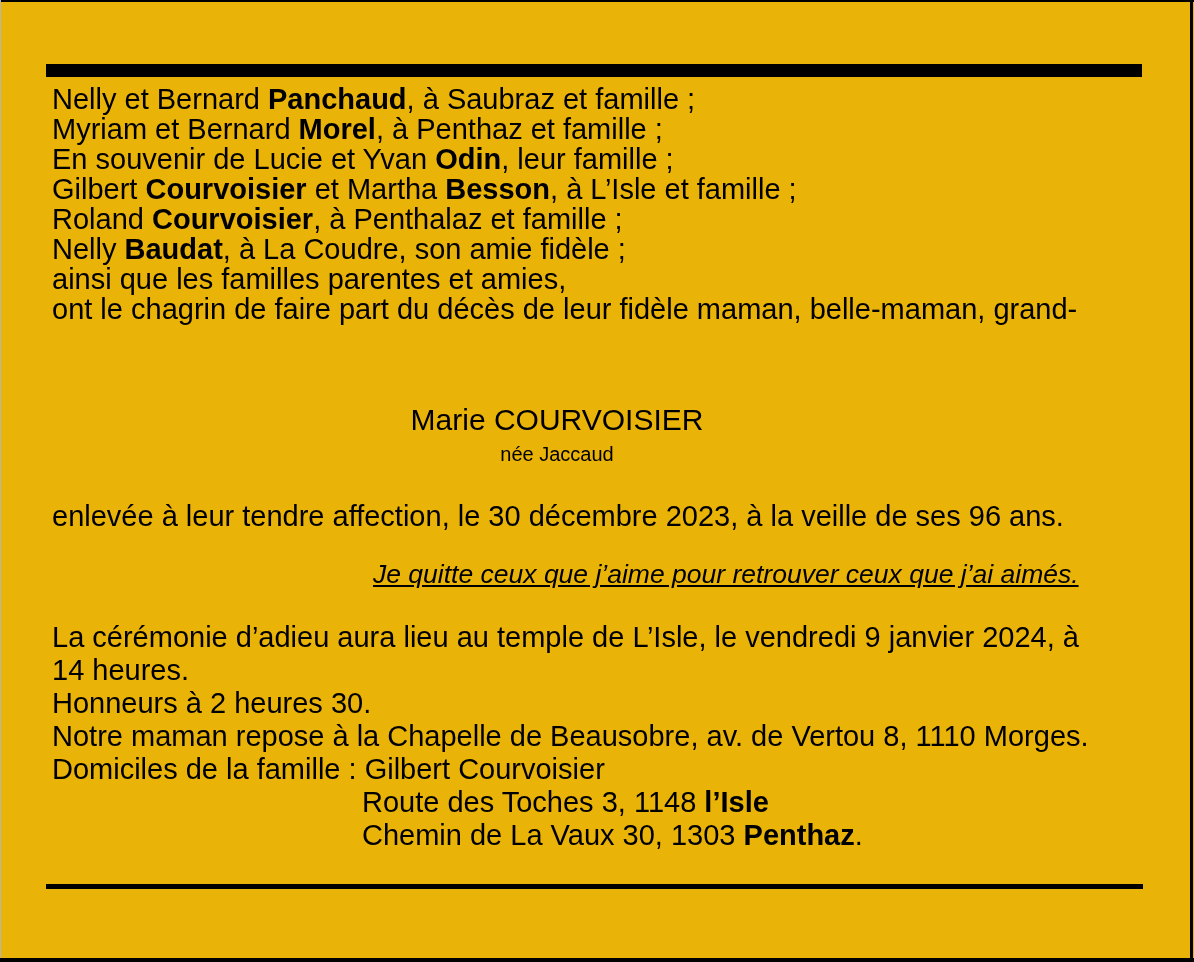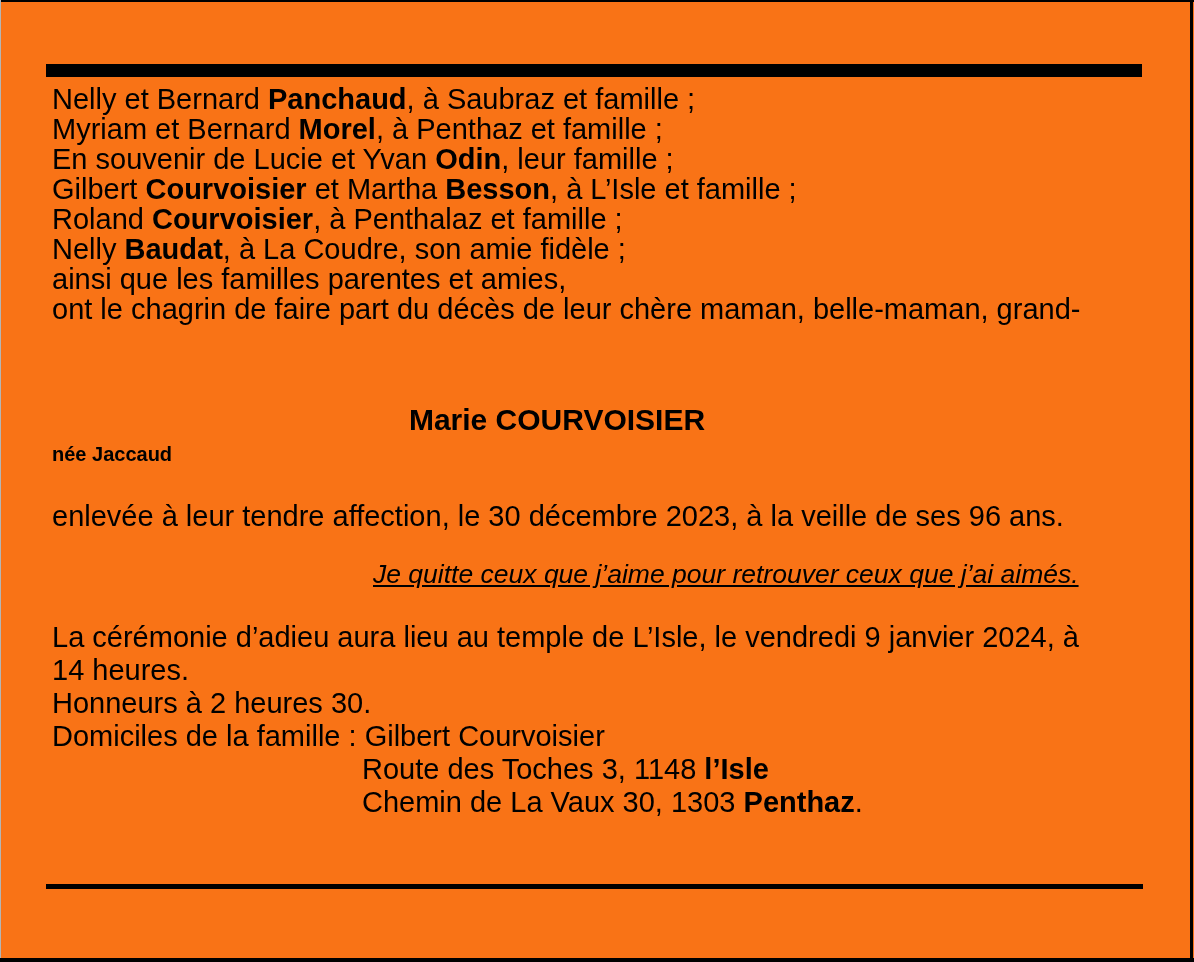--- a/index.html
+++ b/index.html
@@ -4,21 +4,21 @@
 <style>
   html, body {
     margin: 0;
     padding: 0;
     background: #ffffff;
   }
   .page {
     position: relative;
     width: 1194px;
     height: 962px;
-    background: #f97316;
+    background: #eab308;
     color: #000000;
     font-family: "Liberation Sans", "DejaVu Sans", sans-serif;
     overflow: hidden;
   }
   
   .edge-top    { position: absolute; top: 0; left: 0; right: 0; height: 2px; background: #000; }
   .edge-bottom { position: absolute; top: 958px; left: 0; right: 0; height: 4px; background: #000; }
   .edge-right  { position: absolute; top: 0; right: 1px; width: 3px; height: 100%; background: #000; }
   .edge-left   { position: absolute; top: 0; left: 0; width: 1px; height: 100%; background: #b5b5b5; }
 
@@ -32,25 +32,25 @@
     position: absolute; left: 46px; top: 884px;
     width: 1097px; height: 5px; background: #000;
   }
 
   .intro {
     position: absolute; left: 52px; top: 84px;
     font-size: 29px; line-height: 30px; white-space: nowrap;
   }
   .name {
     position: absolute; left: 52px; top: 403px; width: 1010px;
-    text-align: center; font-weight: bold; font-size: 30px; line-height: 34px;
+    text-align: center; font-weight: normal; font-size: 30px; line-height: 34px;
   }
   .maiden {
     position: absolute; left: 52px; top: 442px; width: 1010px;
-    font-weight: bold; font-size: 20px; line-height: 24px;
+    text-align: center; font-weight: normal; font-size: 20px; line-height: 24px;
   }
   .death {
     position: absolute; left: 52px; top: 501px;
     font-size: 29px; line-height: 30px; white-space: nowrap;
   }
   .quote {
     position: absolute; left: 373px; top: 559px;
     font-style: italic; font-size: 26.5px; line-height: 31px; white-space: nowrap; text-decoration: underline;
   }
   .ceremony {
@@ -73,33 +73,34 @@
   <div class="mourning-bar"></div>
 
   <div class="intro">
       <div class="line"><span>Nelly et Bernard </span><span class="b">Panchaud</span><span>, à Saubraz et famille ;</span></div>
       <div class="line"><span>Myriam et Bernard </span><span class="b">Morel</span><span>, à Penthaz et famille ;</span></div>
       <div class="line"><span>En souvenir de Lucie et Yvan </span><span class="b">Odin</span><span>, leur famille ;</span></div>
       <div class="line"><span>Gilbert </span><span class="b">Courvoisier</span><span> et Martha </span><span class="b">Besson</span><span>, à L’Isle et famille ;</span></div>
       <div class="line"><span>Roland </span><span class="b">Courvoisier</span><span>, à Penthalaz et famille ;</span></div>
       <div class="line"><span>Nelly </span><span class="b">Baudat</span><span>, à La Coudre, son amie fidèle ;</span></div>
       <div class="line"><span>ainsi que les familles parentes et amies,</span></div>
-      <div class="line"><span>ont le chagrin de faire part du décès de leur chère maman, belle-maman, grand-</span></div>
+      <div class="line"><span>ont le chagrin de faire part du décès de leur fidèle maman, belle-maman, grand-</span></div>
     </div>
 
   <div class="name">Marie COURVOISIER</div>
   <div class="maiden">née Jaccaud</div>
 
   <div class="death">enlevée à leur tendre affection, le 30 décembre 2023, à la veille de ses 96 ans.</div>
 
   <div class="quote">Je quitte ceux que j’aime pour retrouver ceux que j’ai aimés.</div>
 
   <div class="ceremony">
       <div class="line"><span>La cérémonie d’adieu aura lieu au temple de L’Isle, le vendredi 9 janvier 2024, à</span></div>
       <div class="line"><span>14 heures.</span></div>
       <div class="line"><span>Honneurs à 2 heures 30.</span></div>
+      <div class="line"><span>Notre maman repose à la Chapelle de Beausobre, av. de Vertou 8, 1110 Morges.</span></div>
       <div class="line"><span>Domiciles de la famille : Gilbert Courvoisier</span></div>
       <div class="line indent"><span>Route des Toches 3, 1148 </span><span class="b">l’Isle</span></div>
       <div class="line indent"><span>Chemin de La Vaux 30, 1303 </span><span class="b">Penthaz</span><span>.</span></div>
     </div>
 
   <div class="closing-rule"></div>
 </div>
 
 </body></html>

